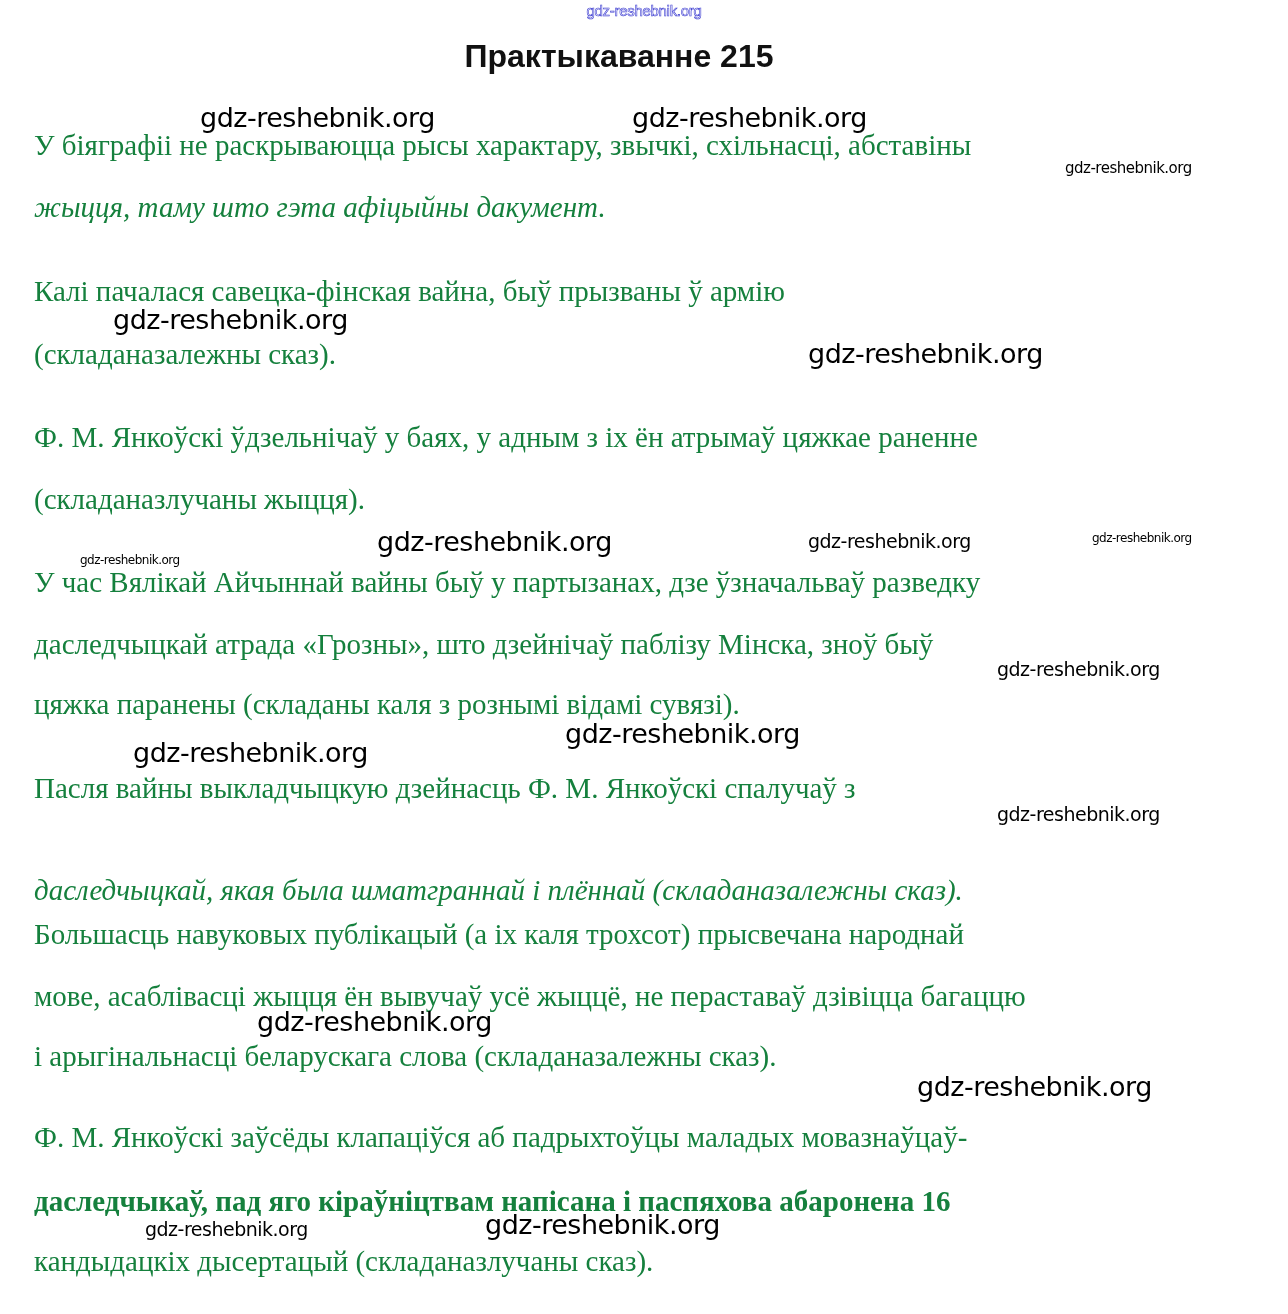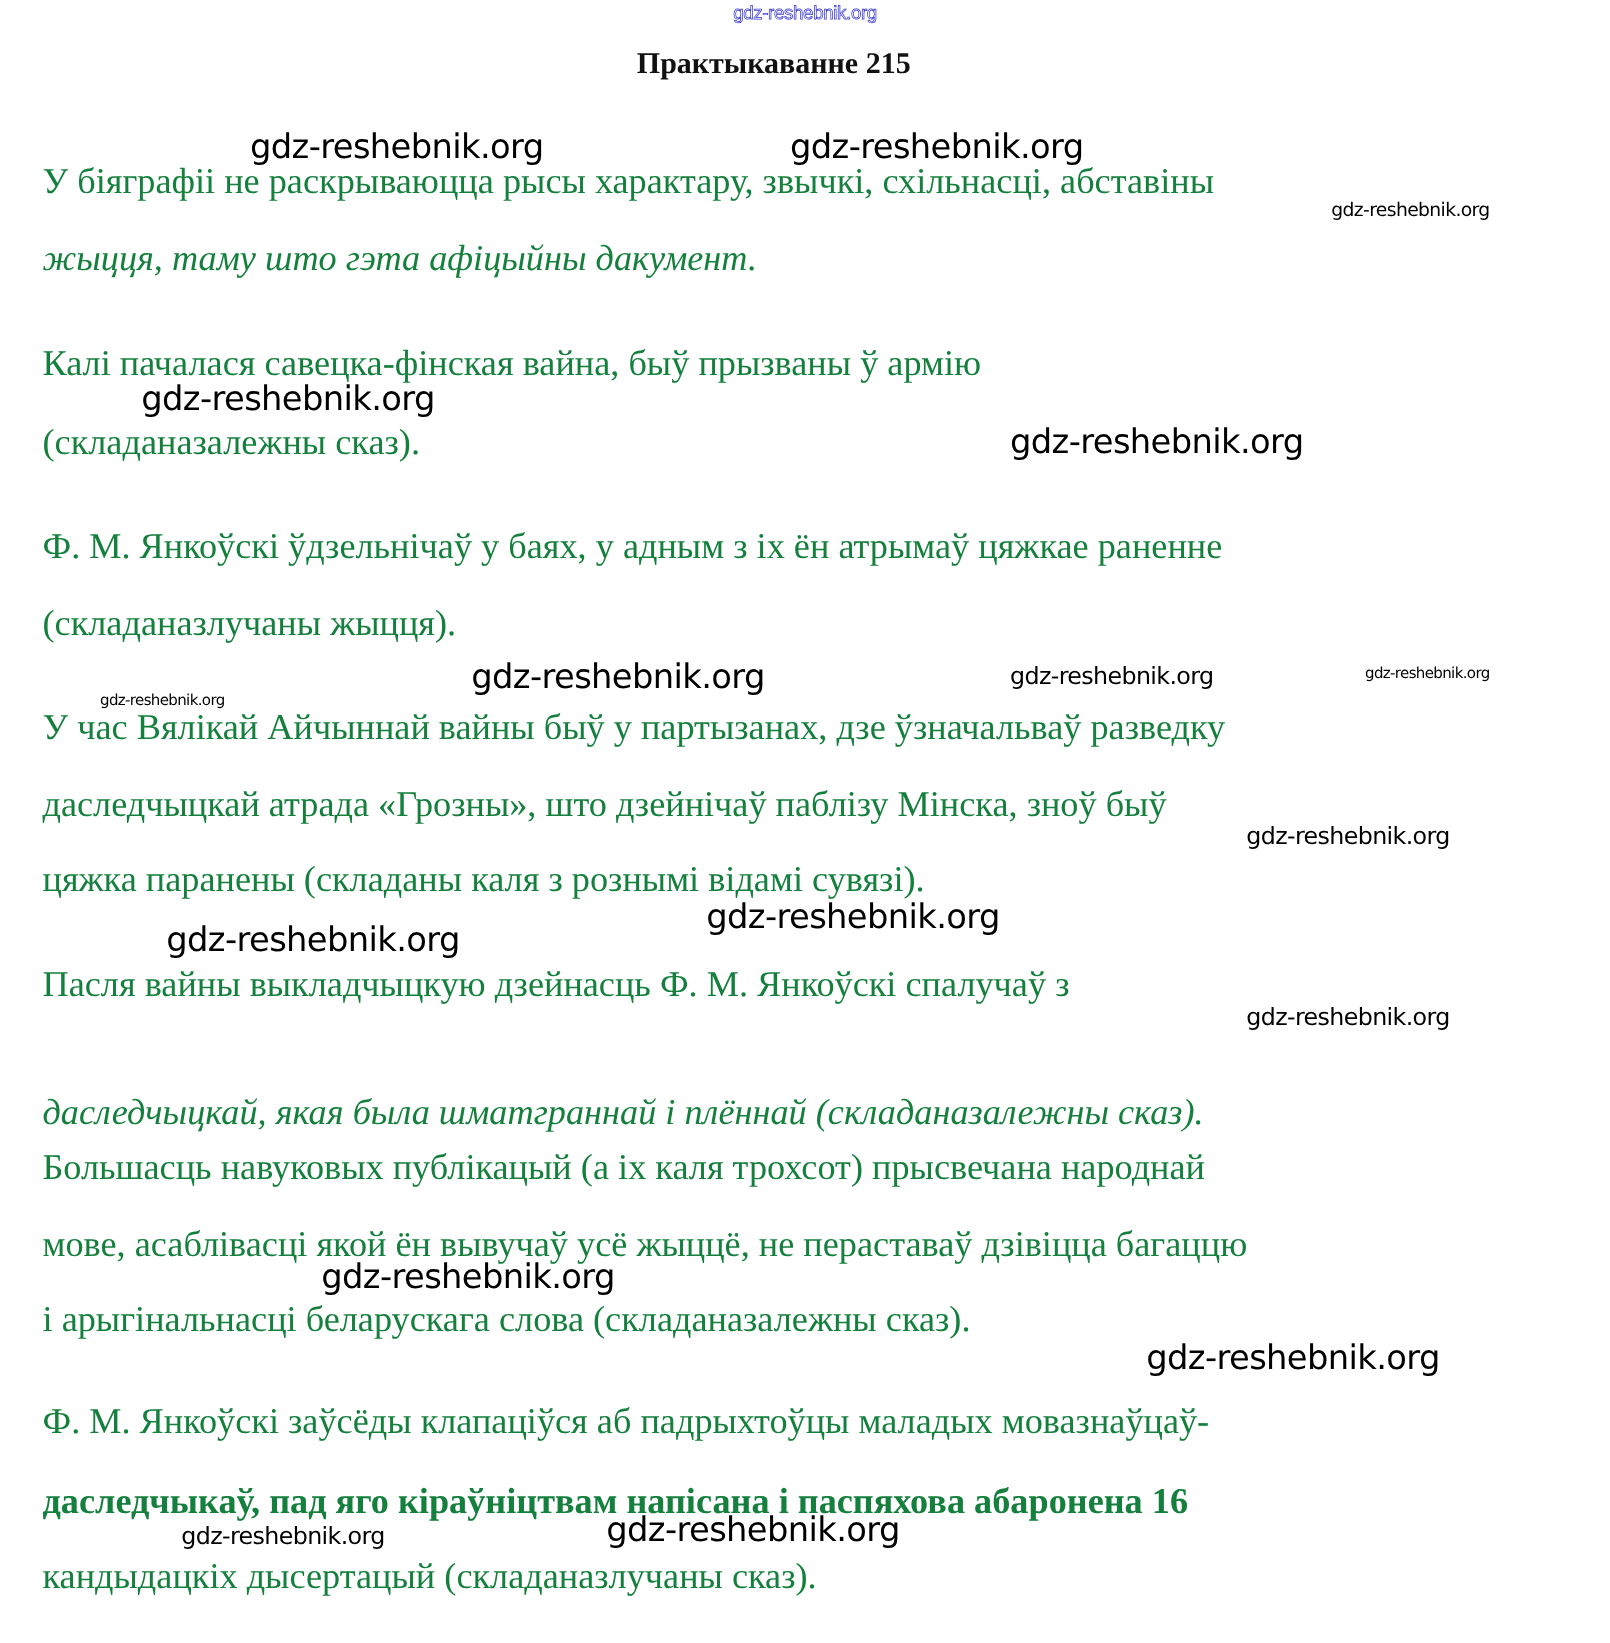--- a/index.html
+++ b/index.html
@@ -25,23 +25,23 @@
       color: #ffffff;
       -webkit-text-stroke: 0.6px #3a3ad0;
       letter-spacing: -0.3px;
     }
     .title {
       position: absolute;
       top: 38px;
       left: 0;
       width: 1238px;
       text-align: center;
-      font-family: Liberation Serif, serif;
+      font-family: Liberation Sans, sans-serif;
       font-weight: bold;
-      font-size: 24px;
+      font-size: 32px;
       color: #111;
     }
     .line {
       position: absolute;
       left: 34px;
       font-family: "Liberation Serif", serif;
       font-size: 29px;
       line-height: 36px;
       color: #15803d;
       white-space: nowrap;
@@ -75,21 +75,21 @@
 <div class="line" style="top:481px;">(складаназлучаны жыцця).</div>
 
 <div class="line" style="top:564px;">У час Вялікай Айчыннай вайны быў у партызанах, дзе ўзначальваў разведку</div>
 <div class="line" style="top:626px;">даследчыцкай атрада «Грозны», што дзейнічаў паблізу Мінска, зноў быў</div>
 <div class="line" style="top:686px;">цяжка паранены (складаны каля з рознымі відамі сувязі).</div>
 
 <div class="line" style="top:770px;">Пасля вайны выкладчыцкую дзейнасць Ф. М. Янкоўскі спалучаў з</div>
 <div class="line" style="top:872px;font-style:italic;">даследчыцкай, якая была шматграннай і плённай (складаназалежны сказ).</div>
 
 <div class="line" style="top:916px;">Большасць навуковых публікацый (а іх каля трохсот) прысвечана народнай</div>
-<div class="line" style="top:978px;">мове, асаблівасці якой ён вывучаў усё жыццё, не пераставаў дзівіцца багаццю</div>
+<div class="line" style="top:978px;">мове, асаблівасці жыцця ён вывучаў усё жыццё, не пераставаў дзівіцца багаццю</div>
 <div class="line" style="top:1038px;">і арыгінальнасці беларускага слова (складаназалежны сказ).</div>
 
 <div class="line" style="top:1119px;">Ф. М. Янкоўскі заўсёды клапаціўся аб падрыхтоўцы маладых мовазнаўцаў-</div>
 <div class="line" style="top:1183px;font-weight:bold;">даследчыкаў, пад яго кіраўніцтвам напісана і паспяхова абаронена 16</div>
 <div class="line" style="top:1243px;">кандыдацкіх дысертацый (складаназлучаны сказ).</div>
 
 <div class="wm big" style="left:200px; top:102px;">gdz-reshebnik.org</div>
 <div class="wm big" style="left:632px; top:102px;">gdz-reshebnik.org</div>
 <div class="wm small" style="left:1065px; top:159px;">gdz-reshebnik.org</div>
 <div class="wm big" style="left:113px; top:304px;">gdz-reshebnik.org</div>

